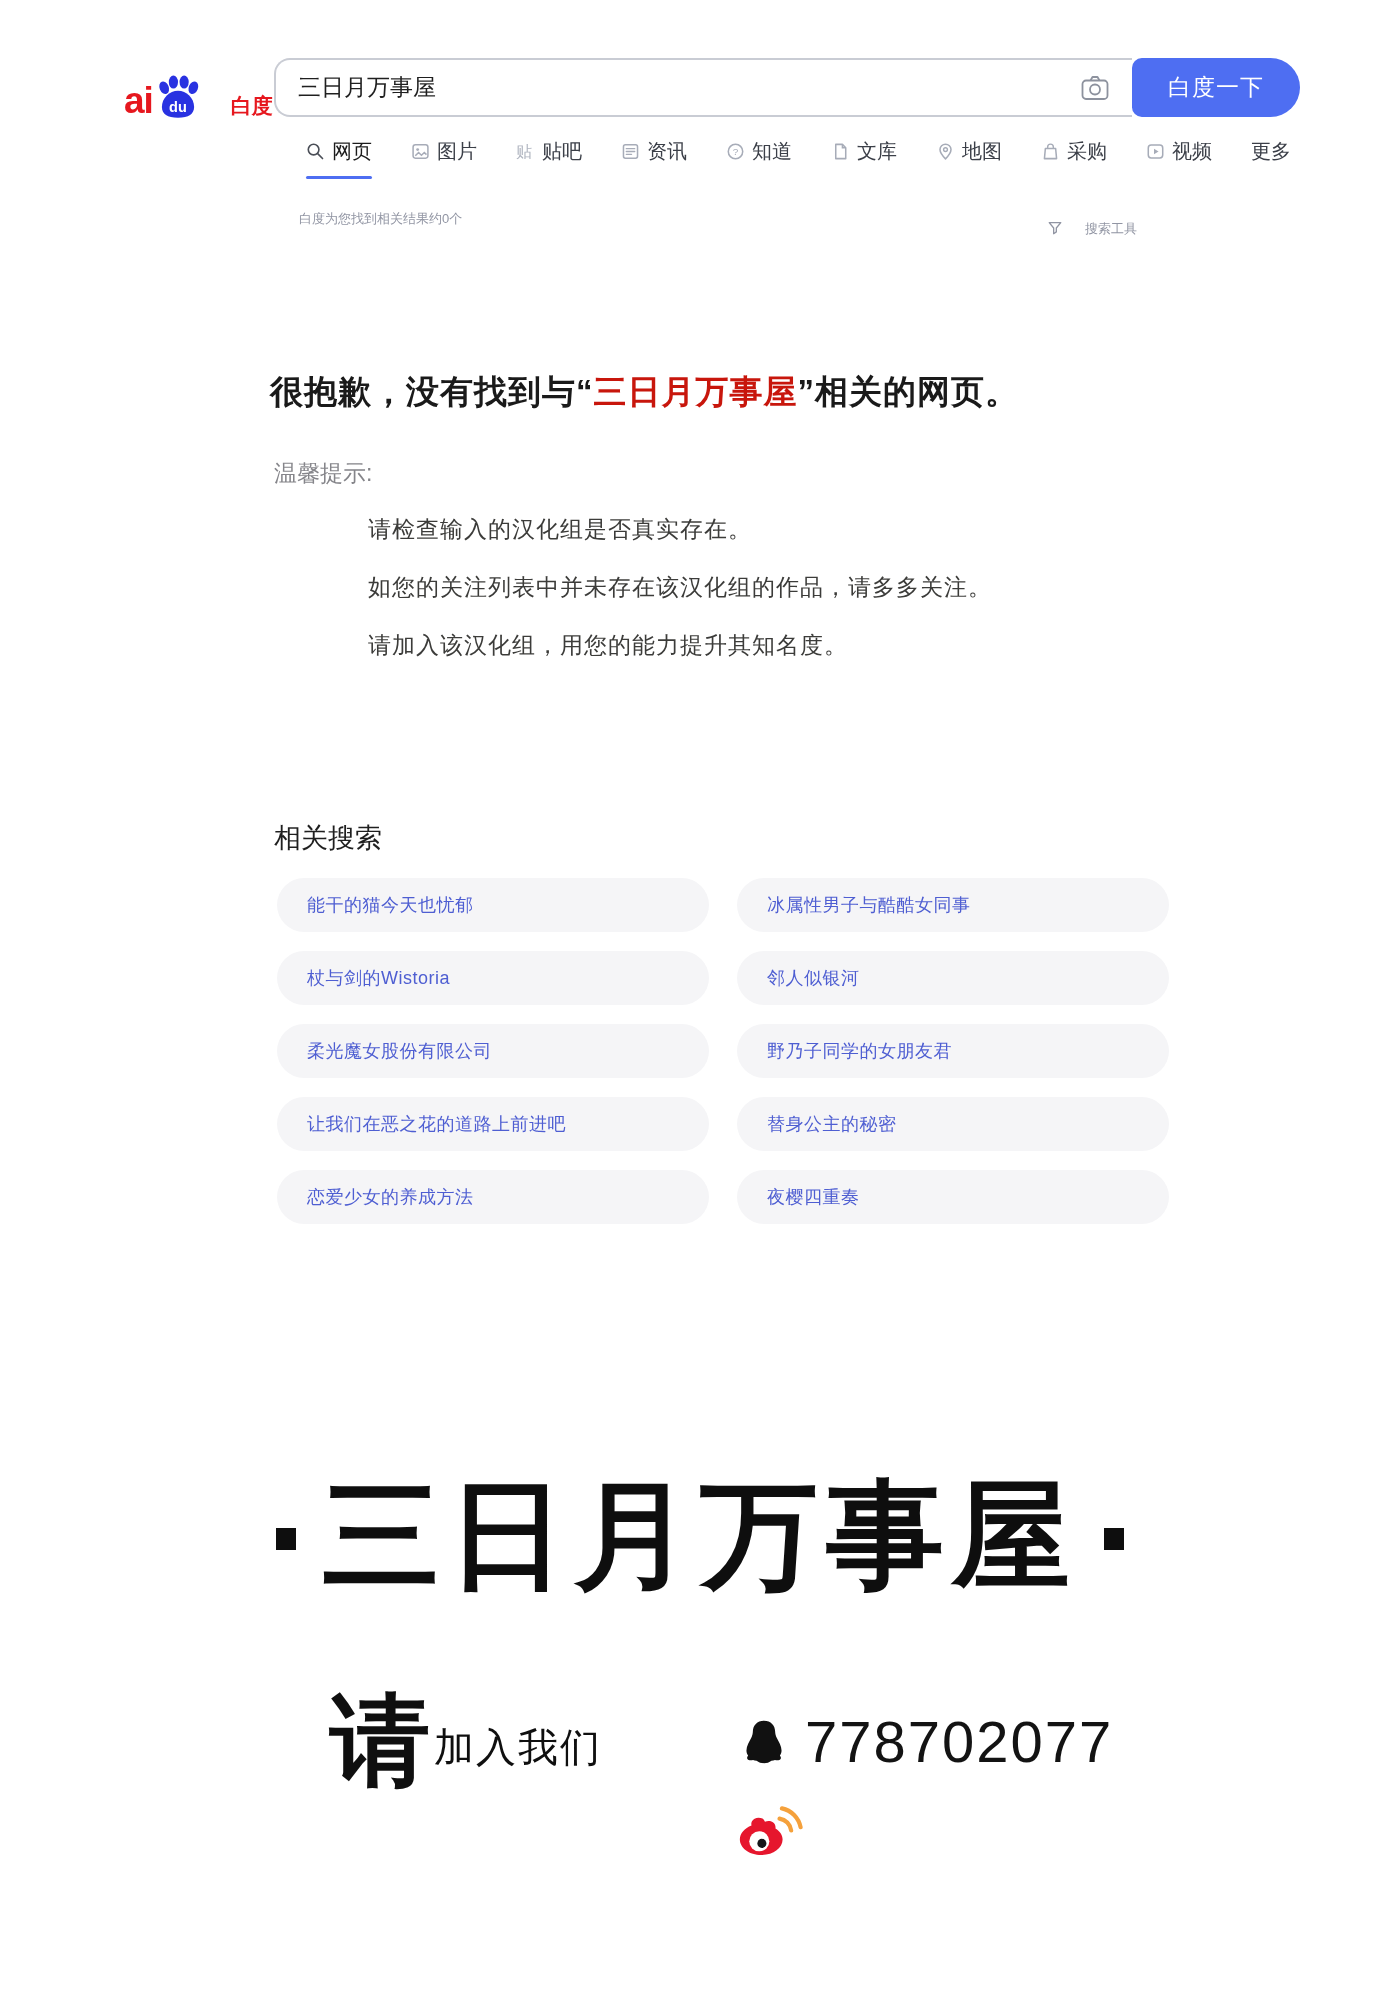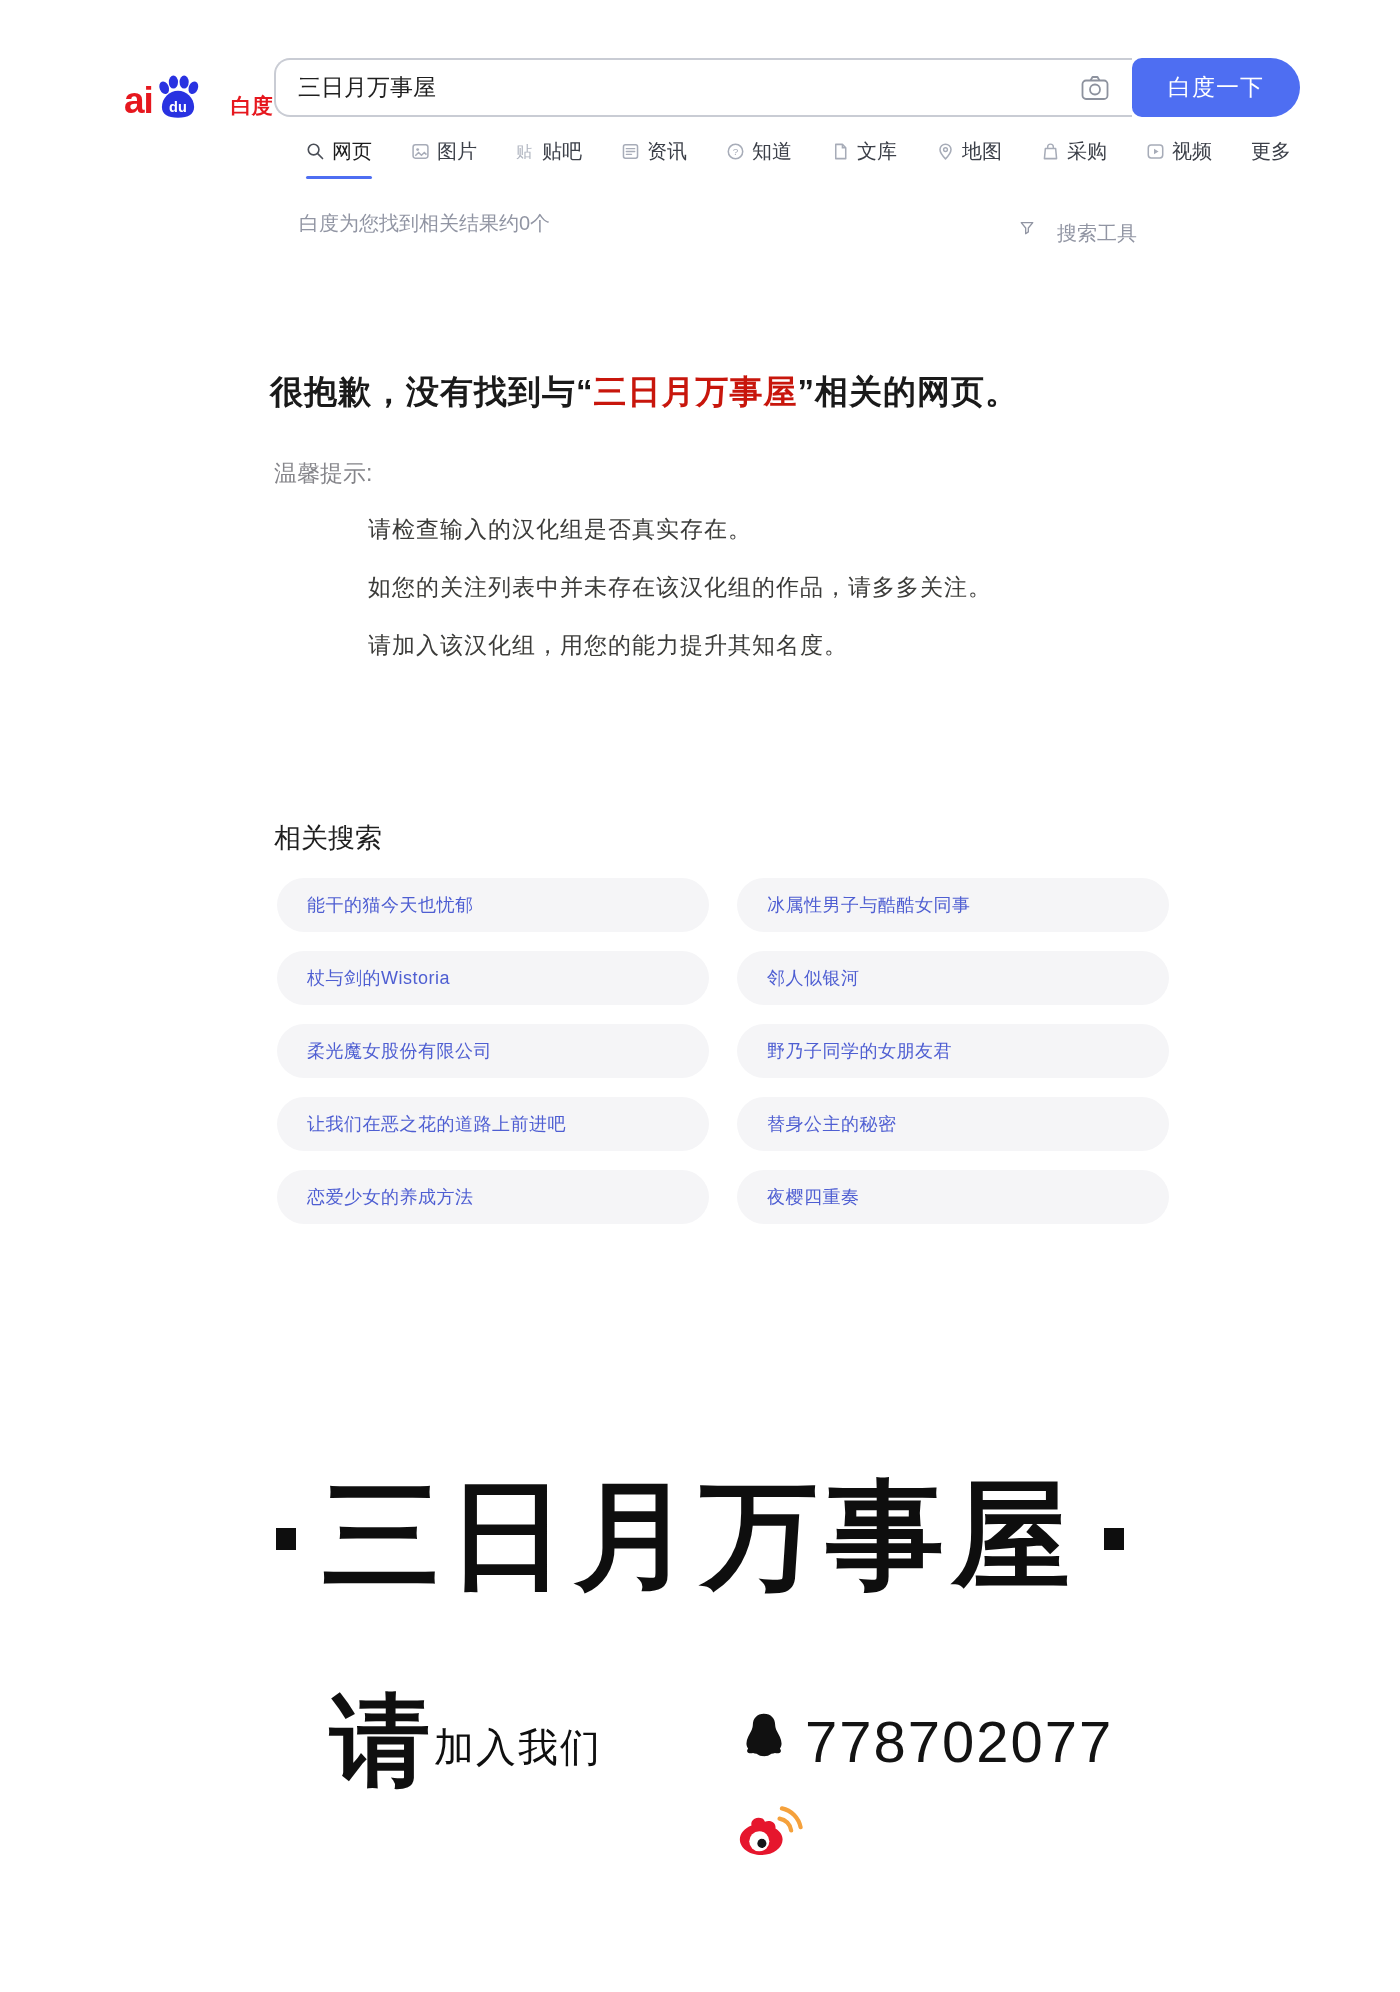--- a/index.html
+++ b/index.html
@@ -44,21 +44,21 @@
   .tab.active { color:#1b1b1b; }
   .tab.active::after {
     content:""; position:absolute; left:0; right:0; bottom:0; height:3px;
     background:#4e6ef2; border-radius:2px;
   }
 
   
   .results-bar {
     position:absolute; left:299px; top:199px; width:838px;
     display:flex; justify-content:space-between; align-items:center;
-    color:#9195a3; font-size:20px;
+    color:#9195a3; font-size:13px;
   }
   .tools { display:flex; gap:22px; cursor:pointer;margin-top:21px; }
 
   
   .message { position:absolute; left:270px; top:370px; font-size:33px; font-weight:700; color:#1a1a1a; letter-spacing:1px; }
   .message .red { color:#c8160c; }
 
   
   .tips-title { position:absolute; left:274px; top:458px; font-size:23px; color:#85858a; }
   .tips-list { position:absolute; left:368px; top:517px; font-size:23px; color:#3c3c3a; }
@@ -83,21 +83,21 @@
     font-size:118px; line-height:146px; color:#0e0e0e; letter-spacing:8px; white-space:nowrap;
   }
   .banner-title .sq {
     display:inline-block; width:20px; height:22px; background:#0e0e0e;
     vertical-align:middle; margin:0 26px 14px 26px; overflow:hidden;
     color:transparent; font-size:0;
   }
   .recruit { position:absolute; left:330px; top:1690px; display:flex; align-items:center; color:#0f0f0f; }
   .recruit .big { font-size:100px; font-weight:700; line-height:1; }
   .recruit .rest { font-size:40px; font-weight:500; letter-spacing:2px; margin-left:4px; padding-top:14px; }
-  .qq-row { position:absolute; left:737px; top:1708px; display:flex; align-items:flex-start; gap:14px; }
+  .qq-row { position:absolute; left:737px; top:1708px; display:flex; align-items:flex-end; gap:14px; }
   .qq-row svg { width:54px; height:60px; }
   .qq-number { font-size:58px; color:#131313; font-weight:500; letter-spacing:2px; }
   .weibo-row { position:absolute; left:735px; top:1803px; display:flex; align-items:center; gap:26px; }
   .weibo-row svg { width:68px; height:62px; }
   .weibo-name { font-size:45px; font-weight:700; color:#141414; letter-spacing:5px; padding-bottom:6px; }
 </style>
 </head>
 <body>
 
 <div class="logo">

